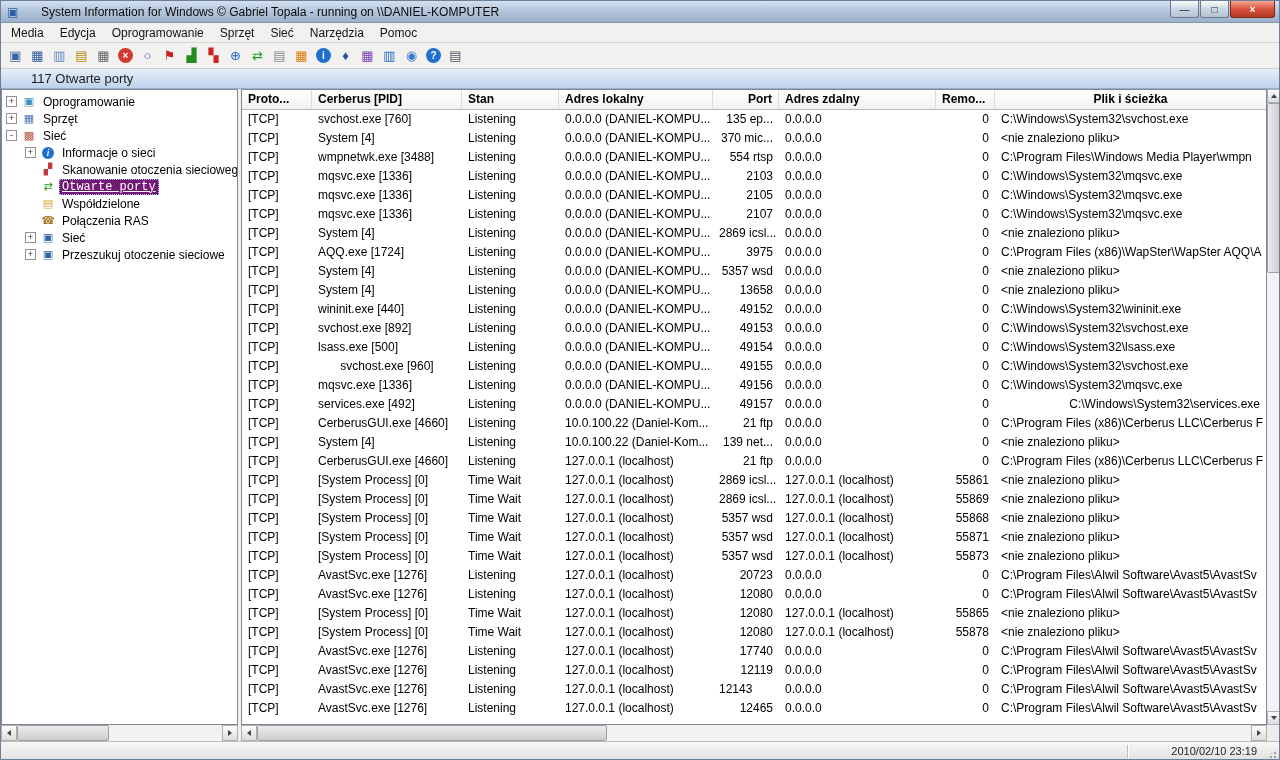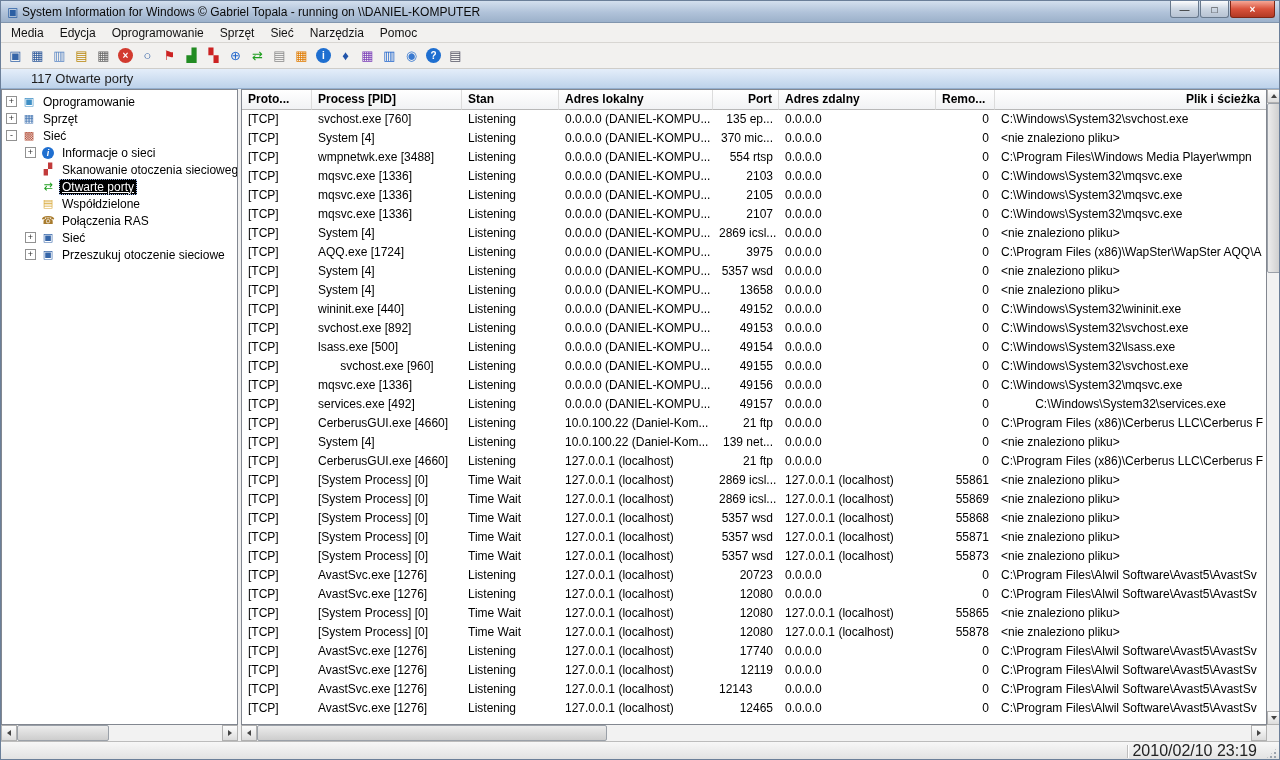--- a/index.html
+++ b/index.html
@@ -5,21 +5,21 @@
   html,body{margin:0;padding:0;}
   body{font-family:"Liberation Sans","DejaVu Sans",sans-serif;background:#f0f0f0;}
   .window{position:relative;width:1280px;height:760px;overflow:hidden;background:#f0f0f0;
           border:1px solid #6b7f99;box-sizing:border-box;}
 
   
   .titlebar{position:absolute;top:0;left:0;right:0;height:22px;
     background:linear-gradient(#d3dfee,#b0c2d9 55%,#9cb1ca);
     border-bottom:1px solid #8195ad;display:flex;align-items:center;padding:0 4px;box-sizing:border-box;}
   .app-icon{width:16px;height:16px;line-height:16px;text-align:center;font-size:12px;flex:none;}
-  .title-text{font-size:12px;color:#0a0a0a;margin-left:1px;white-space:nowrap;}
+  .title-text{font-size:12px;color:#0a0a0a;margin-left:20px;white-space:nowrap;}
   .winbtns{margin-left:auto;display:flex;align-self:flex-start;}
   .wbtn{width:29px;height:17px;border:1px solid #68798d;border-top:none;border-radius:0 0 3px 3px;
     background:linear-gradient(#fbfcfd,#ccd6e2 50%,#b7c3d3);display:flex;align-items:center;justify-content:center;
     font-size:10px;color:#222;margin-left:1px;box-sizing:border-box;}
   .wbtn.close{width:45px;background:linear-gradient(#f3a violet);}
   .wbtn.close{background:linear-gradient(#f6a795,#d9523b 50%,#b23a25);border-color:#7e2615;color:#fff;font-weight:bold;}
 
   
   .menubar{position:absolute;top:22px;left:0;right:0;height:20px;background:#f2f1ef;
     border-bottom:1px solid #d8d6d2;display:flex;align-items:center;font-size:12px;color:#111;padding-left:2px;box-sizing:border-box;}
@@ -39,21 +39,21 @@
   
   .tree{position:absolute;top:88px;left:0;width:237px;height:636px;background:#fff;
     border:1px solid #828790;box-sizing:border-box;overflow:hidden;padding-top:3px;font-size:12px;color:#000;}
   .tree-row{display:flex;align-items:center;height:17px;white-space:nowrap;}
   .expander{width:11px;height:11px;box-sizing:border-box;border:1px solid #919191;background:#fff;
     font-size:9px;line-height:9px;text-align:center;color:#333;margin-right:4px;flex:none;}
   .expander.blank{border:none;background:transparent;}
   .tree-icon{width:16px;text-align:center;font-size:11px;margin-right:3px;flex:none;}
   .tree-icon.badge{width:12px;height:12px;line-height:12px;border-radius:50%;font-size:9px;font-weight:bold;font-style:italic;margin:0 5px 0 2px;}
   .tree-label{padding:1px 3px;}
-  .tree-label.selected{background:#000000;color:#fff;text-decoration:underline;outline:1px dotted #a9c4f5;outline-offset:-1px;}
+  .tree-label.selected{background:#701a75;color:#fff;text-decoration:underline;outline:1px dotted #a9c4f5;outline-offset:-1px;font-family:Liberation Mono, monospace;}
 
   
   .grid{position:absolute;top:88px;left:240px;width:1026px;height:636px;background:#fff;
     border:1px solid #828790;box-sizing:border-box;overflow:hidden;}
   .ghead{display:flex;height:20px;}
   .hcell{box-sizing:border-box;padding:0 6px;line-height:19px;font-size:12px;font-weight:bold;color:#000;
     background:linear-gradient(#ffffff,#f1f2f4);border-right:1px solid #dcdcdc;border-bottom:1px solid #b8b8b8;
     overflow:hidden;white-space:nowrap;flex:none;}
   .gbody{overflow:hidden;}
   .grow{display:flex;height:19px;line-height:19px;}
@@ -76,21 +76,21 @@
   .hscroll .left{left:0;top:0;bottom:0;width:16px;}
   .hscroll .right{right:0;top:0;bottom:0;width:16px;}
   .hthumb{position:absolute;top:0;bottom:0;background:linear-gradient(#ececec,#cdcdcd);
     border:1px solid #9aa0a8;border-radius:2px;box-sizing:border-box;}
   .hscroll.treebar{left:0;width:237px;}
   .hscroll.gridbar{left:240px;width:1026px;}
   .corner{position:absolute;left:1266px;top:724px;width:14px;height:16px;background:#ececec;}
 
   
   .statusbar{position:absolute;top:740px;left:0;right:0;height:20px;
-    background:linear-gradient(#f7f7f7,#e0e0e0);border-top:1px solid #bcbcbc;box-sizing:border-box;font-size:16px;color:#222;}
+    background:linear-gradient(#f7f7f7,#e0e0e0);border-top:1px solid #bcbcbc;box-sizing:border-box;font-size:11px;color:#222;}
   .status-sep{position:absolute;right:150px;top:3px;height:13px;width:0;border-left:1px solid #bdbdbd;border-right:1px solid #ffffff;}
   .status-datetime{position:absolute;right:22px;top:0;line-height:18px;white-space:nowrap;}
   .grip{position:absolute;right:1px;bottom:1px;width:13px;height:13px;
     background-image:radial-gradient(#9aa2ac 1px,transparent 1.2px);background-size:4px 4px;
     clip-path:polygon(100% 0,100% 100%,0 100%);}
 </style>
 </head>
 <body>
 
 <div class="window">
@@ -198,27 +198,27 @@
       <div class="tree-row" style="padding-left: 23px;">
         <span class="expander">+</span>
         <span class="tree-icon" style="color: rgb(53, 101, 168);">▣</span>
         <span class="tree-label">Przeszukuj otoczenie sieciowe</span>
       </div>
     </div>
 
   <div class="grid">
     <div class="ghead" id="grid-header">
         <div class="hcell" style="width: 70px; text-align: left;">Proto...</div>
-        <div class="hcell" style="width: 150px; text-align: left;">Process [PID]</div>
+        <div class="hcell" style="width: 150px; text-align: left;">Cerberus [PID]</div>
         <div class="hcell" style="width: 97px; text-align: left;">Stan</div>
         <div class="hcell" style="width: 154px; text-align: left;">Adres lokalny</div>
         <div class="hcell" style="width: 66px; text-align: right;">Port</div>
         <div class="hcell" style="width: 157px; text-align: left;">Adres zdalny</div>
         <div class="hcell" style="width: 59px; text-align: left;">Remo...</div>
-        <div class="hcell" style="flex: 1 1 0%; border-right: none; text-align: right;">Plik i ścieżka</div>
+        <div class="hcell" style="flex: 1 1 0%; border-right: none; text-align: center;">Plik i ścieżka</div>
       </div>
     <div class="gbody" id="grid-body">
         <div class="grow">
           <div class="gcell" style="width: 70px; text-align: left;">[TCP]</div>
           <div class="gcell" style="width: 150px; text-align: left;">svchost.exe [760]</div>
           <div class="gcell" style="width: 97px; text-align: left;">Listening</div>
           <div class="gcell" style="width: 154px; text-align: left;">0.0.0.0 (DANIEL-KOMPU...</div>
           <div class="gcell" style="width: 66px; text-align: right;">135 ep...</div>
           <div class="gcell" style="width: 157px; text-align: left;">0.0.0.0</div>
           <div class="gcell" style="width: 59px; text-align: right;">0</div>
@@ -365,21 +365,21 @@
           <div class="gcell" style="flex: 1 1 0%; text-align: left;">C:\Windows\System32\mqsvc.exe</div>
         </div>
         <div class="grow">
           <div class="gcell" style="width: 70px; text-align: left;">[TCP]</div>
           <div class="gcell" style="width: 150px; text-align: left;">services.exe [492]</div>
           <div class="gcell" style="width: 97px; text-align: left;">Listening</div>
           <div class="gcell" style="width: 154px; text-align: left;">0.0.0.0 (DANIEL-KOMPU...</div>
           <div class="gcell" style="width: 66px; text-align: right;">49157</div>
           <div class="gcell" style="width: 157px; text-align: left;">0.0.0.0</div>
           <div class="gcell" style="width: 59px; text-align: right;">0</div>
-          <div class="gcell" style="flex: 1 1 0%; text-align: center;">C:\Windows\System32\services.exe</div>
+          <div class="gcell" style="flex: 1 1 0%; text-align: right;">C:\Windows\System32\services.exe</div>
         </div>
         <div class="grow">
           <div class="gcell" style="width: 70px; text-align: left;">[TCP]</div>
           <div class="gcell" style="width: 150px; text-align: left;">CerberusGUI.exe [4660]</div>
           <div class="gcell" style="width: 97px; text-align: left;">Listening</div>
           <div class="gcell" style="width: 154px; text-align: left;">10.0.100.22 (Daniel-Kom...</div>
           <div class="gcell" style="width: 66px; text-align: right;">21 ftp</div>
           <div class="gcell" style="width: 157px; text-align: left;">0.0.0.0</div>
           <div class="gcell" style="width: 59px; text-align: right;">0</div>
           <div class="gcell" style="flex: 1 1 0%; text-align: left;">C:\Program Files (x86)\Cerberus LLC\Cerberus F</div>

